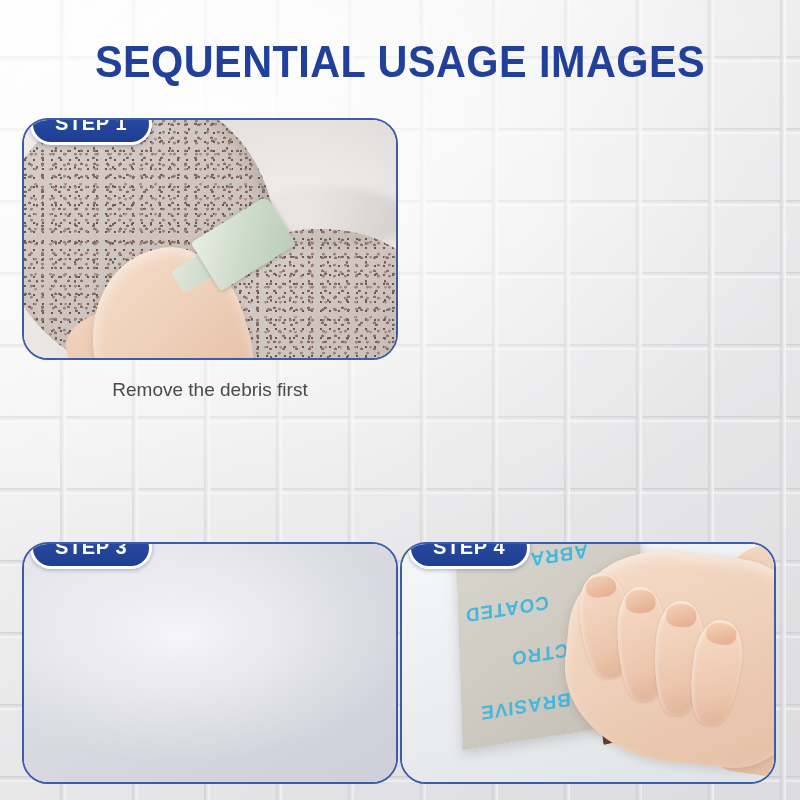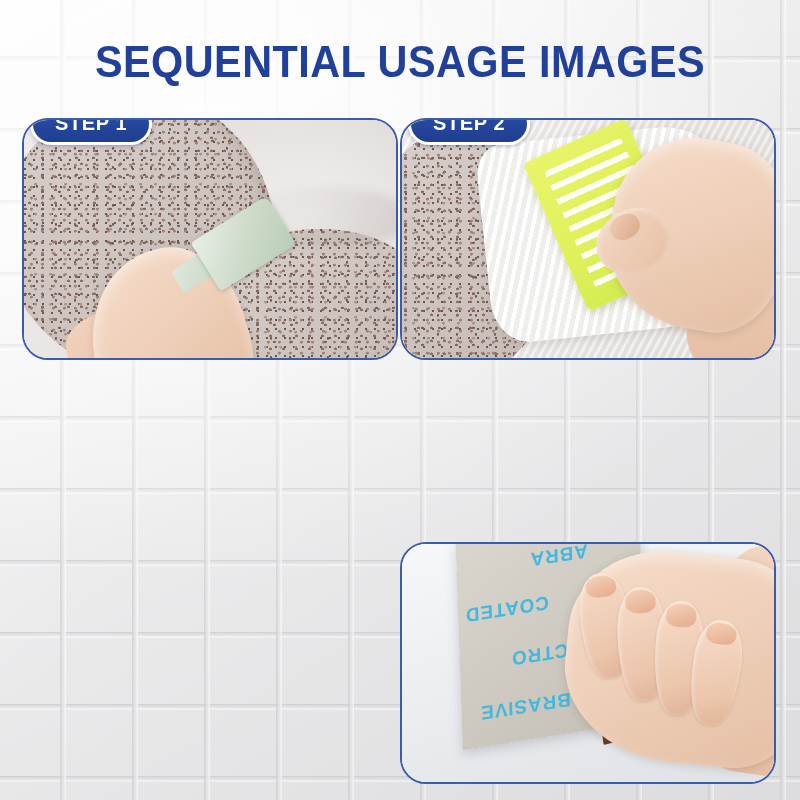--- a/index.html
+++ b/index.html
@@ -380,42 +380,35 @@
             <div class="blotch s1-patch"></div>
             <div class="blotch s1-patch2"></div>
             <div class="s1-edge"></div>
             <div class="s1-arm"></div>
             <div class="hand s1-hand"></div>
             <div class="s1-handle"></div>
             <div class="s1-blade"></div>
           </div>
           <div class="badge">STEP 1</div>
         </div>
+        <div class="caption">Remove the debris first</div>
       </div>
 
       <div class="cell right">
+      </div>
+
+    </div>
+
+    <div class="row">
+
+      <div class="cell left">
         <div class="panel">
-          <div class="photo ph-cream">
-            <div class="blotch s2-patch"></div>
-            <div class="s2-cream"></div>
-            <div class="s2-tool"></div>
-            <div class="s2-arm"></div>
-            <div class="hand s2-hand"></div>
-            <div class="s2-thumb"></div>
-            <div class="s2-nail"></div>
-          </div>
-          <div class="badge">STEP 2</div>
+          <div class="photo ph-smooth"></div>
+          <div class="badge">STEP 3</div>
         </div>
-      </div>
-
-    </div>
-
-    <div class="row">
-
-      <div class="cell left">
       </div>
 
       <div class="cell right">
         <div class="panel">
           <div class="photo ph-sand">
             <div class="s4-back"></div>
             <div class="s4-paper">
               <span class="s4-txt s4-t1">ABRA</span>
               <span class="s4-txt s4-t2">COATED</span>
               <span class="s4-txt s4-t3">ELECTRO</span>
@@ -429,19 +422,20 @@
             <div class="finger f2">
                 <div class="nail"></div>
               </div>
             <div class="finger f3">
                 <div class="nail"></div>
               </div>
             <div class="finger f4">
                 <div class="nail"></div>
               </div>
           </div>
+          <div class="badge">STEP 4</div>
         </div>
       </div>
 
     </div>
 
   </div>
 </div>
 
 </body></html>

